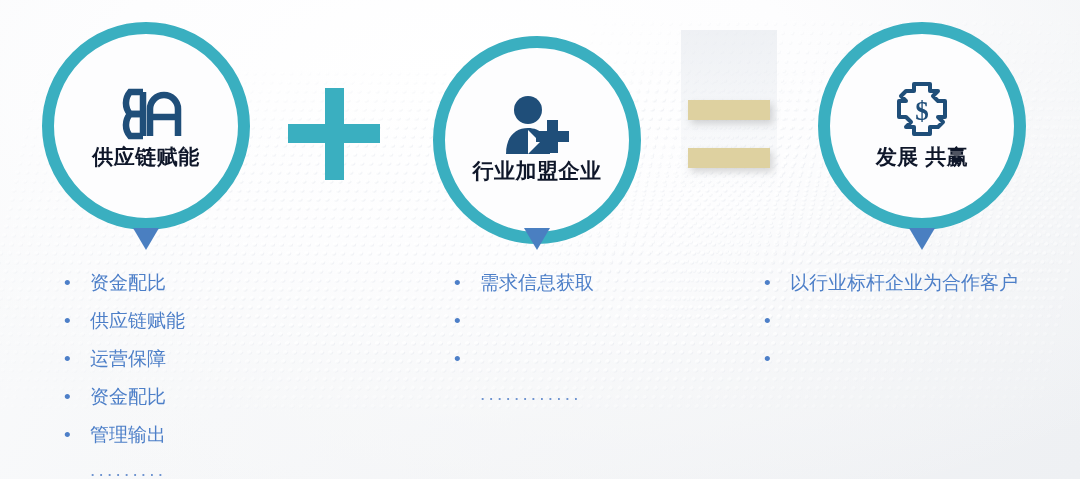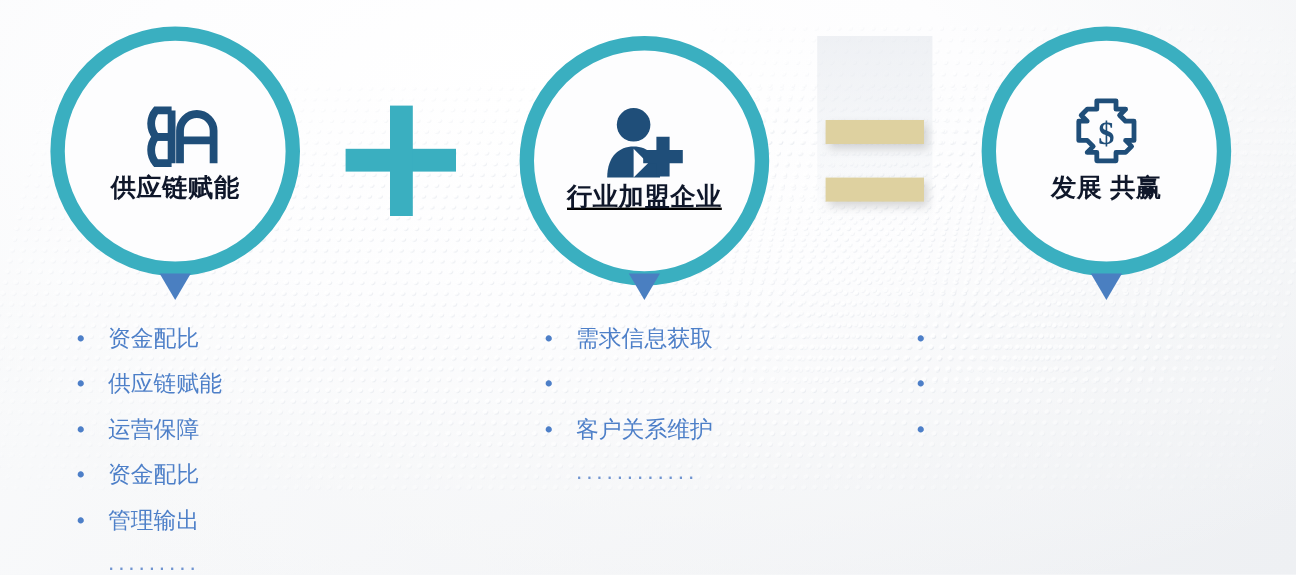--- a/index.html
+++ b/index.html
@@ -253,21 +253,21 @@
     </div>
   </div>
 
   <div id="plus-sign">
     <div class="bar-h"></div>
     <div class="bar-v"></div>
   </div>
 
   <div class="pillar" style="left:433px; width:208px;">
 
-    <div class="badge" style="left:0; top:30px; width:208px; height:208px;text-decoration:underline;">
+    <div class="badge" style="left:0; top:36px; width:208px; height:208px;">
       <div class="badge-inner">
         <div class="badge-icon">
           <svg width="78" height="60" viewBox="0 0 78 60" aria-hidden="true">
             <g fill="#1f4e79">
               <ellipse cx="30" cy="14" rx="14" ry="14"></ellipse>
               <path d="M8 58 C8 40 18 32 30 32 C42 32 52 40 52 58 Z"></path>
               <path d="M30 34 L42 46 L30 58 Z" fill="#fdfdfe"></path>
               <path d="M58 28 h11 v11 h11 v11 h-11 v11 h-11 v-11 h-11 v-11 h11 z" transform="translate(-9,-4)"></path>
             </g>
           </svg>
@@ -282,21 +282,20 @@
   <div class="bullets" style="left:450px; top:270px; width:250px;">
     <div class="bullet-row">
       <span class="bullet-dot">•</span>
       <span class="bullet-text">需求信息获取</span>
     </div>
     <div class="bullet-row">
       <span class="bullet-dot">•</span>
     </div>
     <div class="bullet-row">
       <span class="bullet-dot">•</span>
-      <span class="bullet-text">客户关系维护</span>
     </div>
     <div class="bullet-row" style="margin-top:8px;">
       <span class="bullet-dot"></span>
       <span class="ellipsis-row">............</span>
     </div>
   </div>
 
   <div id="equals-panel"></div>
   <div id="equals-sign">
     <div class="eq-bar b1"></div>
@@ -317,20 +316,21 @@
         <div class="badge-label">发展  共赢</div>
       </div>
     </div>
 
     <div class="pointer" style="left:91px; top:228px;"></div>
   </div>
 
   <div class="bullets" style="left:760px; top:270px; width:310px;">
     <div class="bullet-row">
       <span class="bullet-dot">•</span>
+      <span class="bullet-text">以行业标杆企业为合作客户</span>
     </div>
     <div class="bullet-row">
       <span class="bullet-dot">•</span>
     </div>
     <div class="bullet-row">
       <span class="bullet-dot">•</span>
     </div>
   </div>
 
 </div>

